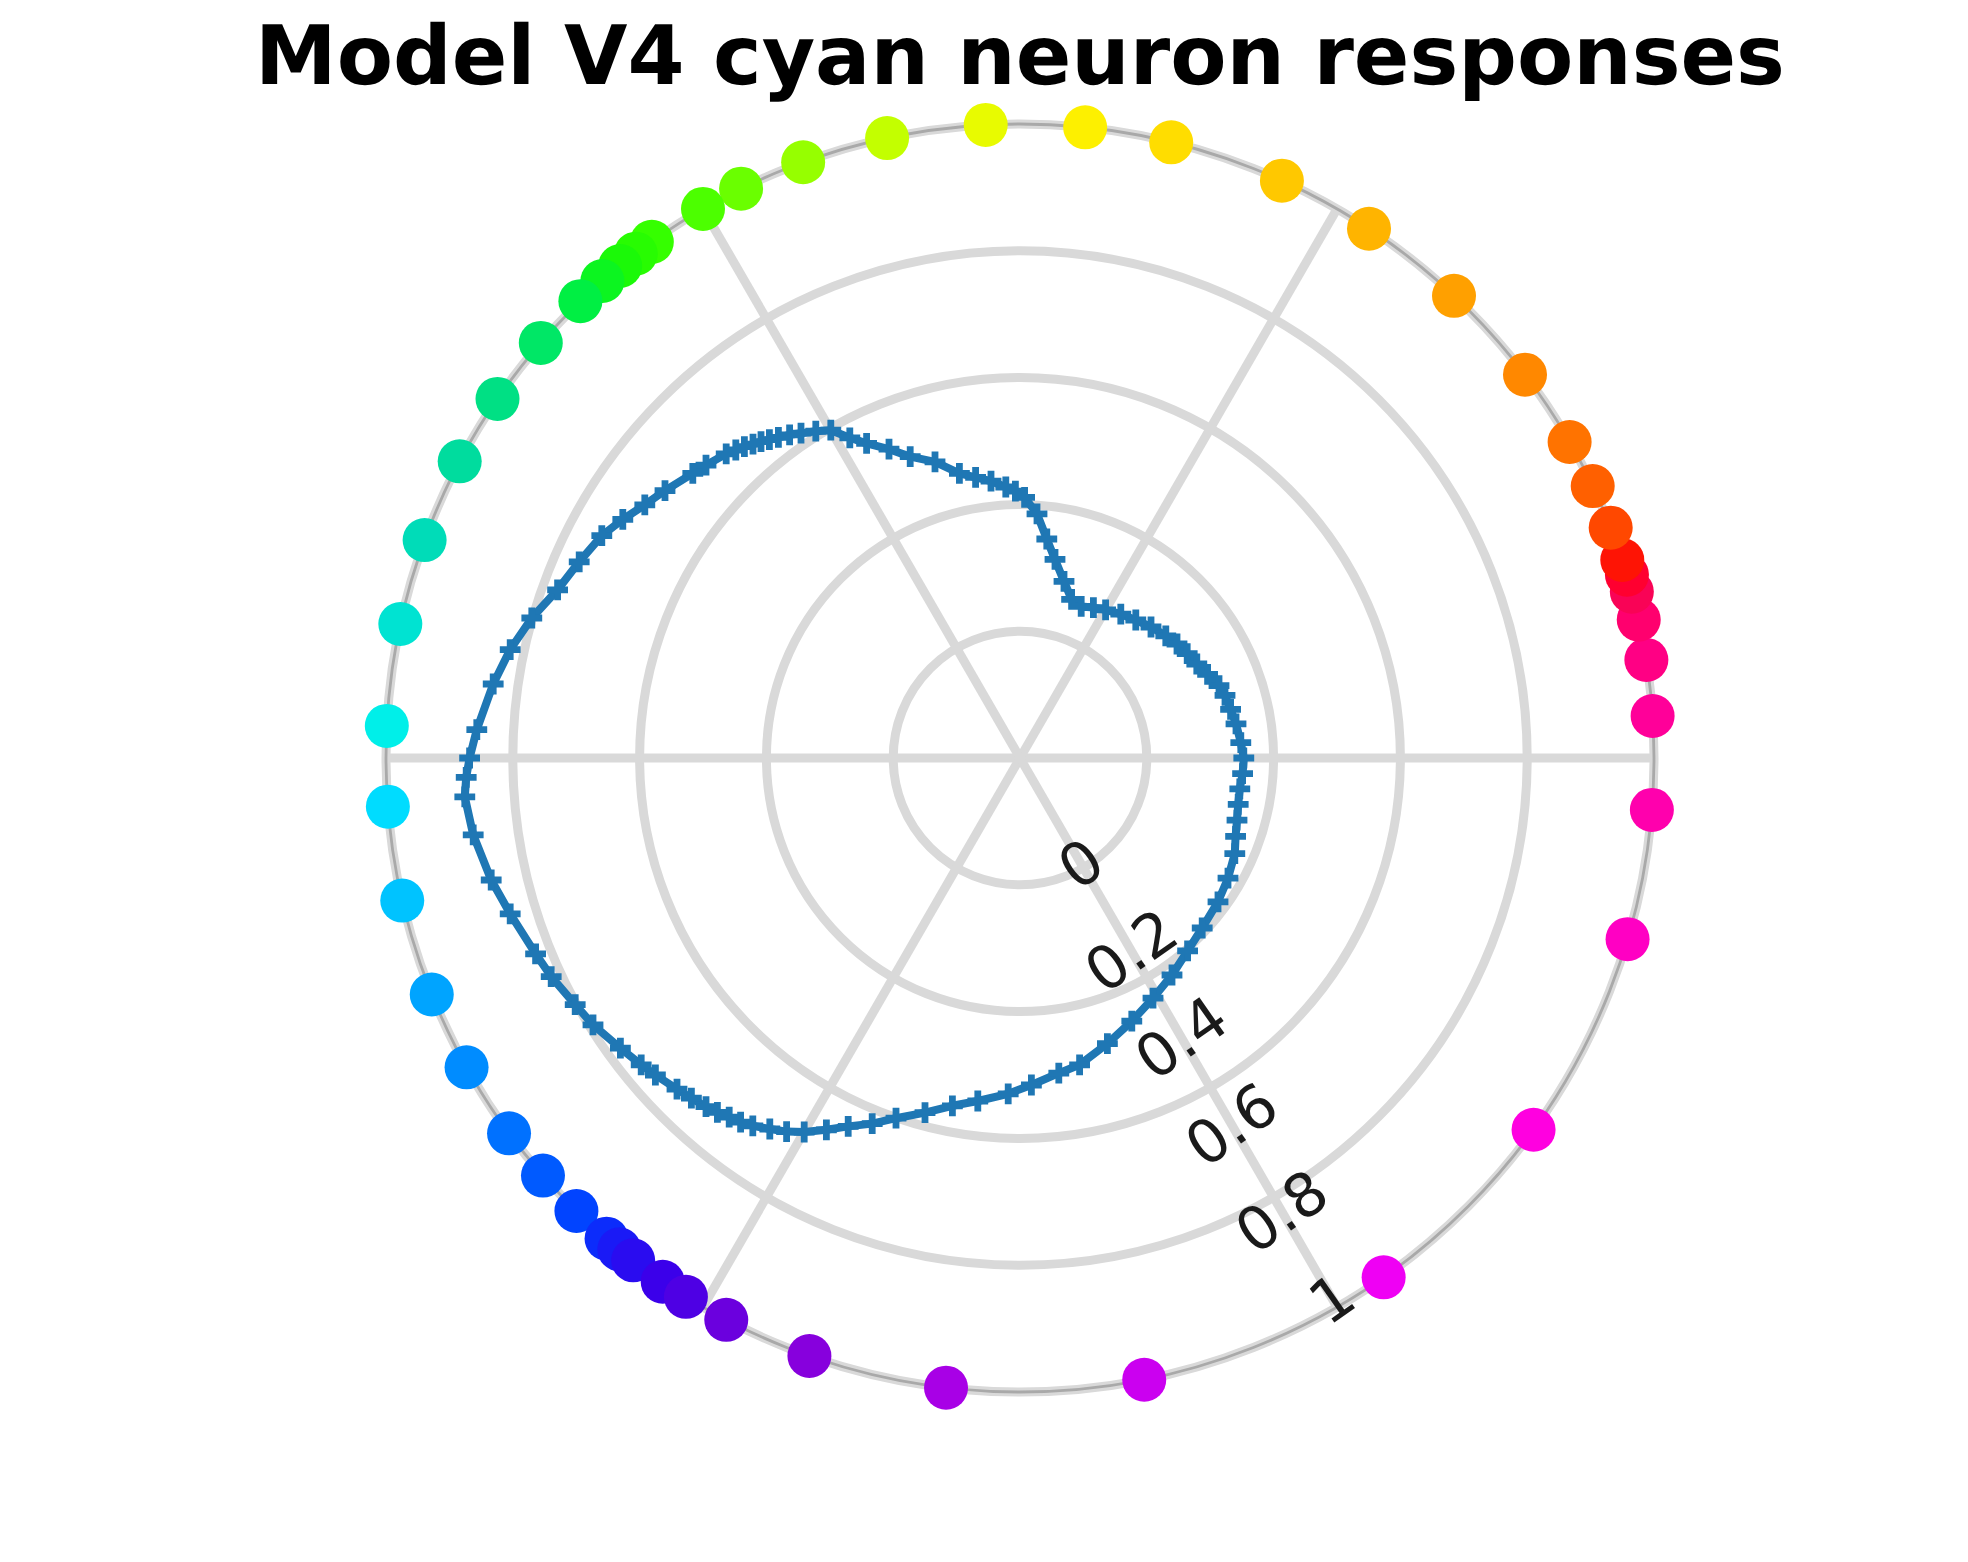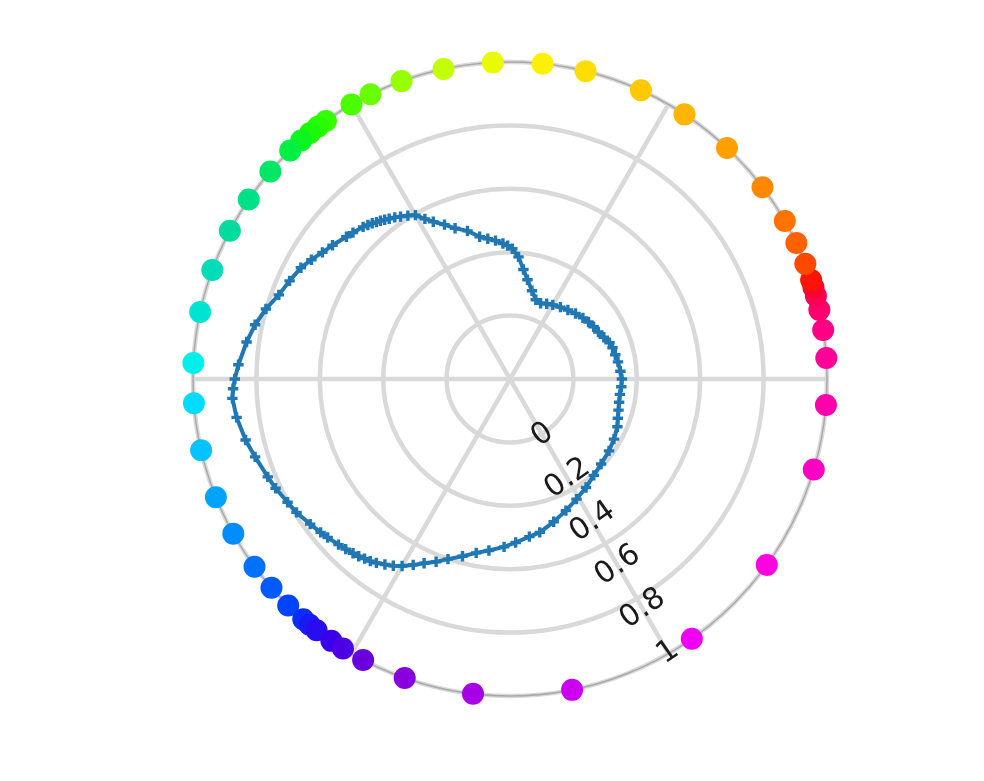--- a/index.html
+++ b/index.html
@@ -77,13 +77,14 @@
       <circle cx="342.9550128275531" cy="648.4159836768358" r="11" fill="#4e00e4"></circle>
       <circle cx="363.13515686700373" cy="659.9265346162949" r="11" fill="#6b00de"></circle>
       <circle cx="404.7049211928659" cy="678.0015825693895" r="11" fill="#8700dd"></circle>
       <circle cx="473.01537633951136" cy="693.8350959037" r="11" fill="#a800e6"></circle>
       <circle cx="572.114927724878" cy="689.8548467592764" r="11" fill="#cb00f0"></circle>
       <circle cx="691.8237303232816" cy="638.6711980396103" r="11" fill="#ef00f4"></circle>
       <circle cx="766.7832000213173" cy="564.8800370852452" r="11" fill="#ff00e0"></circle>
       <circle cx="813.7882561054471" cy="469.5632124673769" r="11" fill="#ff00c3"></circle>
       <circle cx="825.9340516213176" cy="404.97450723572314" r="11" fill="#ff00ad"></circle>
     </svg>
+  <div class="chart-title">Model V4 cyan neuron responses</div>
 </div>
 
 </body></html>

